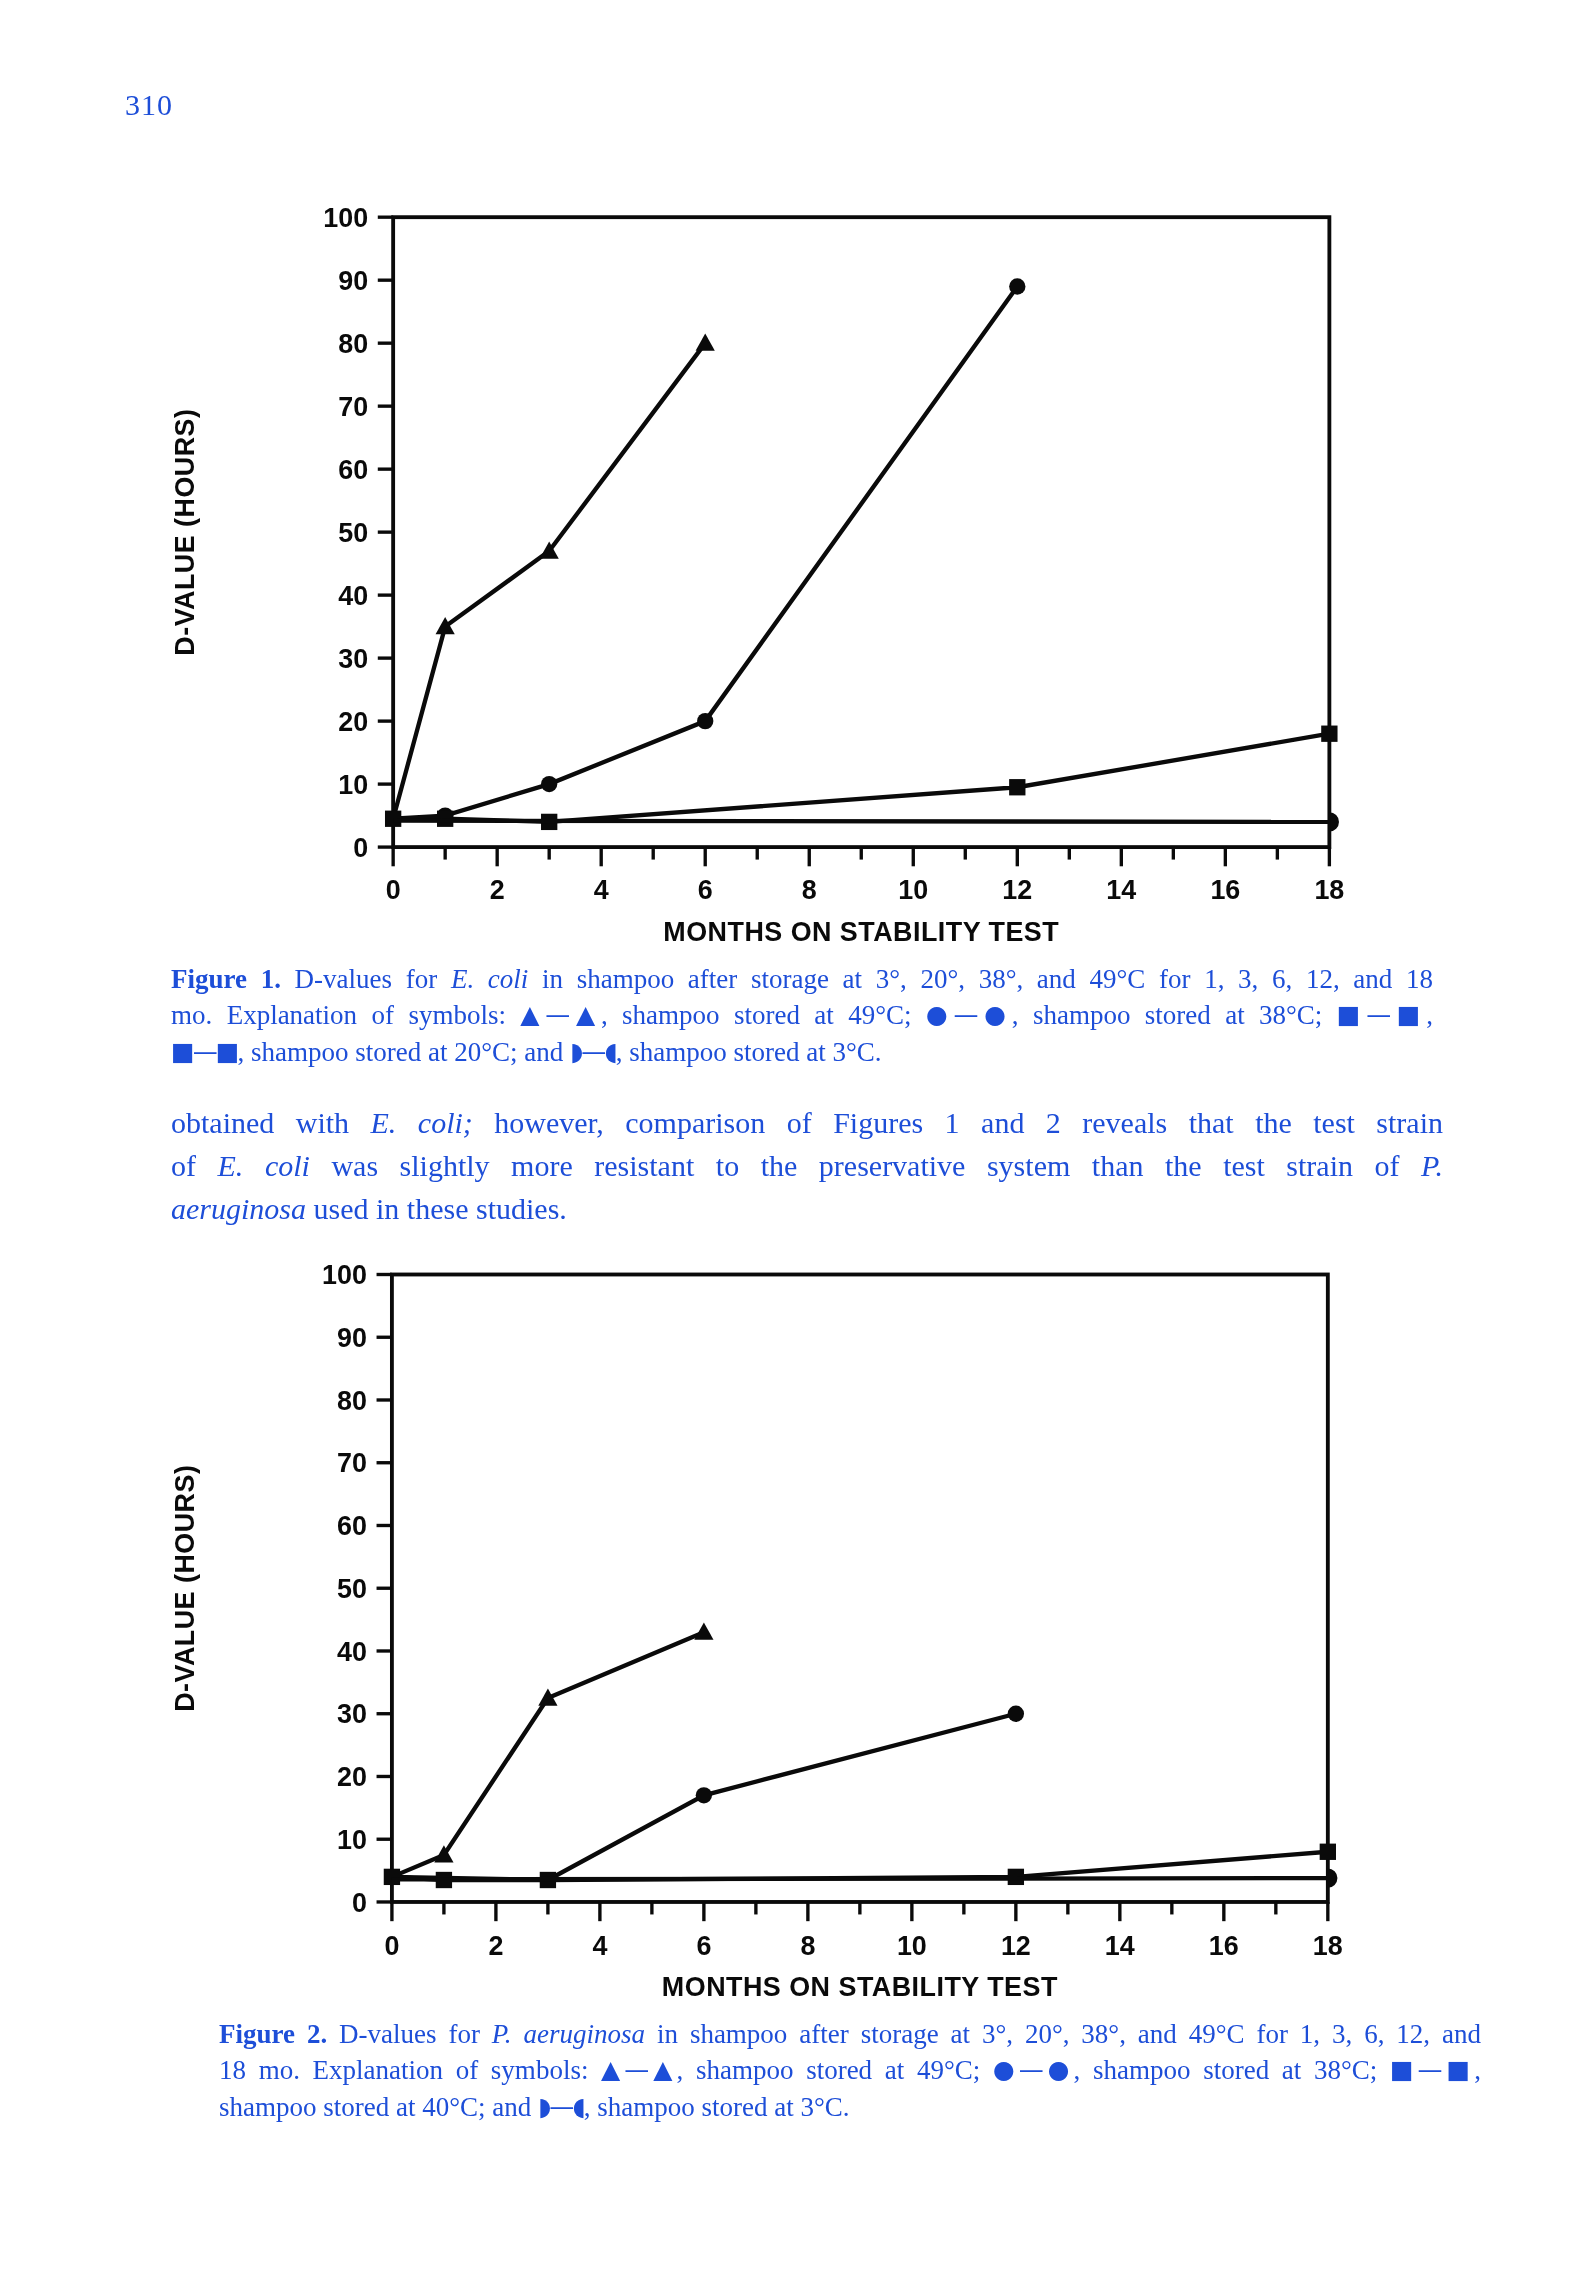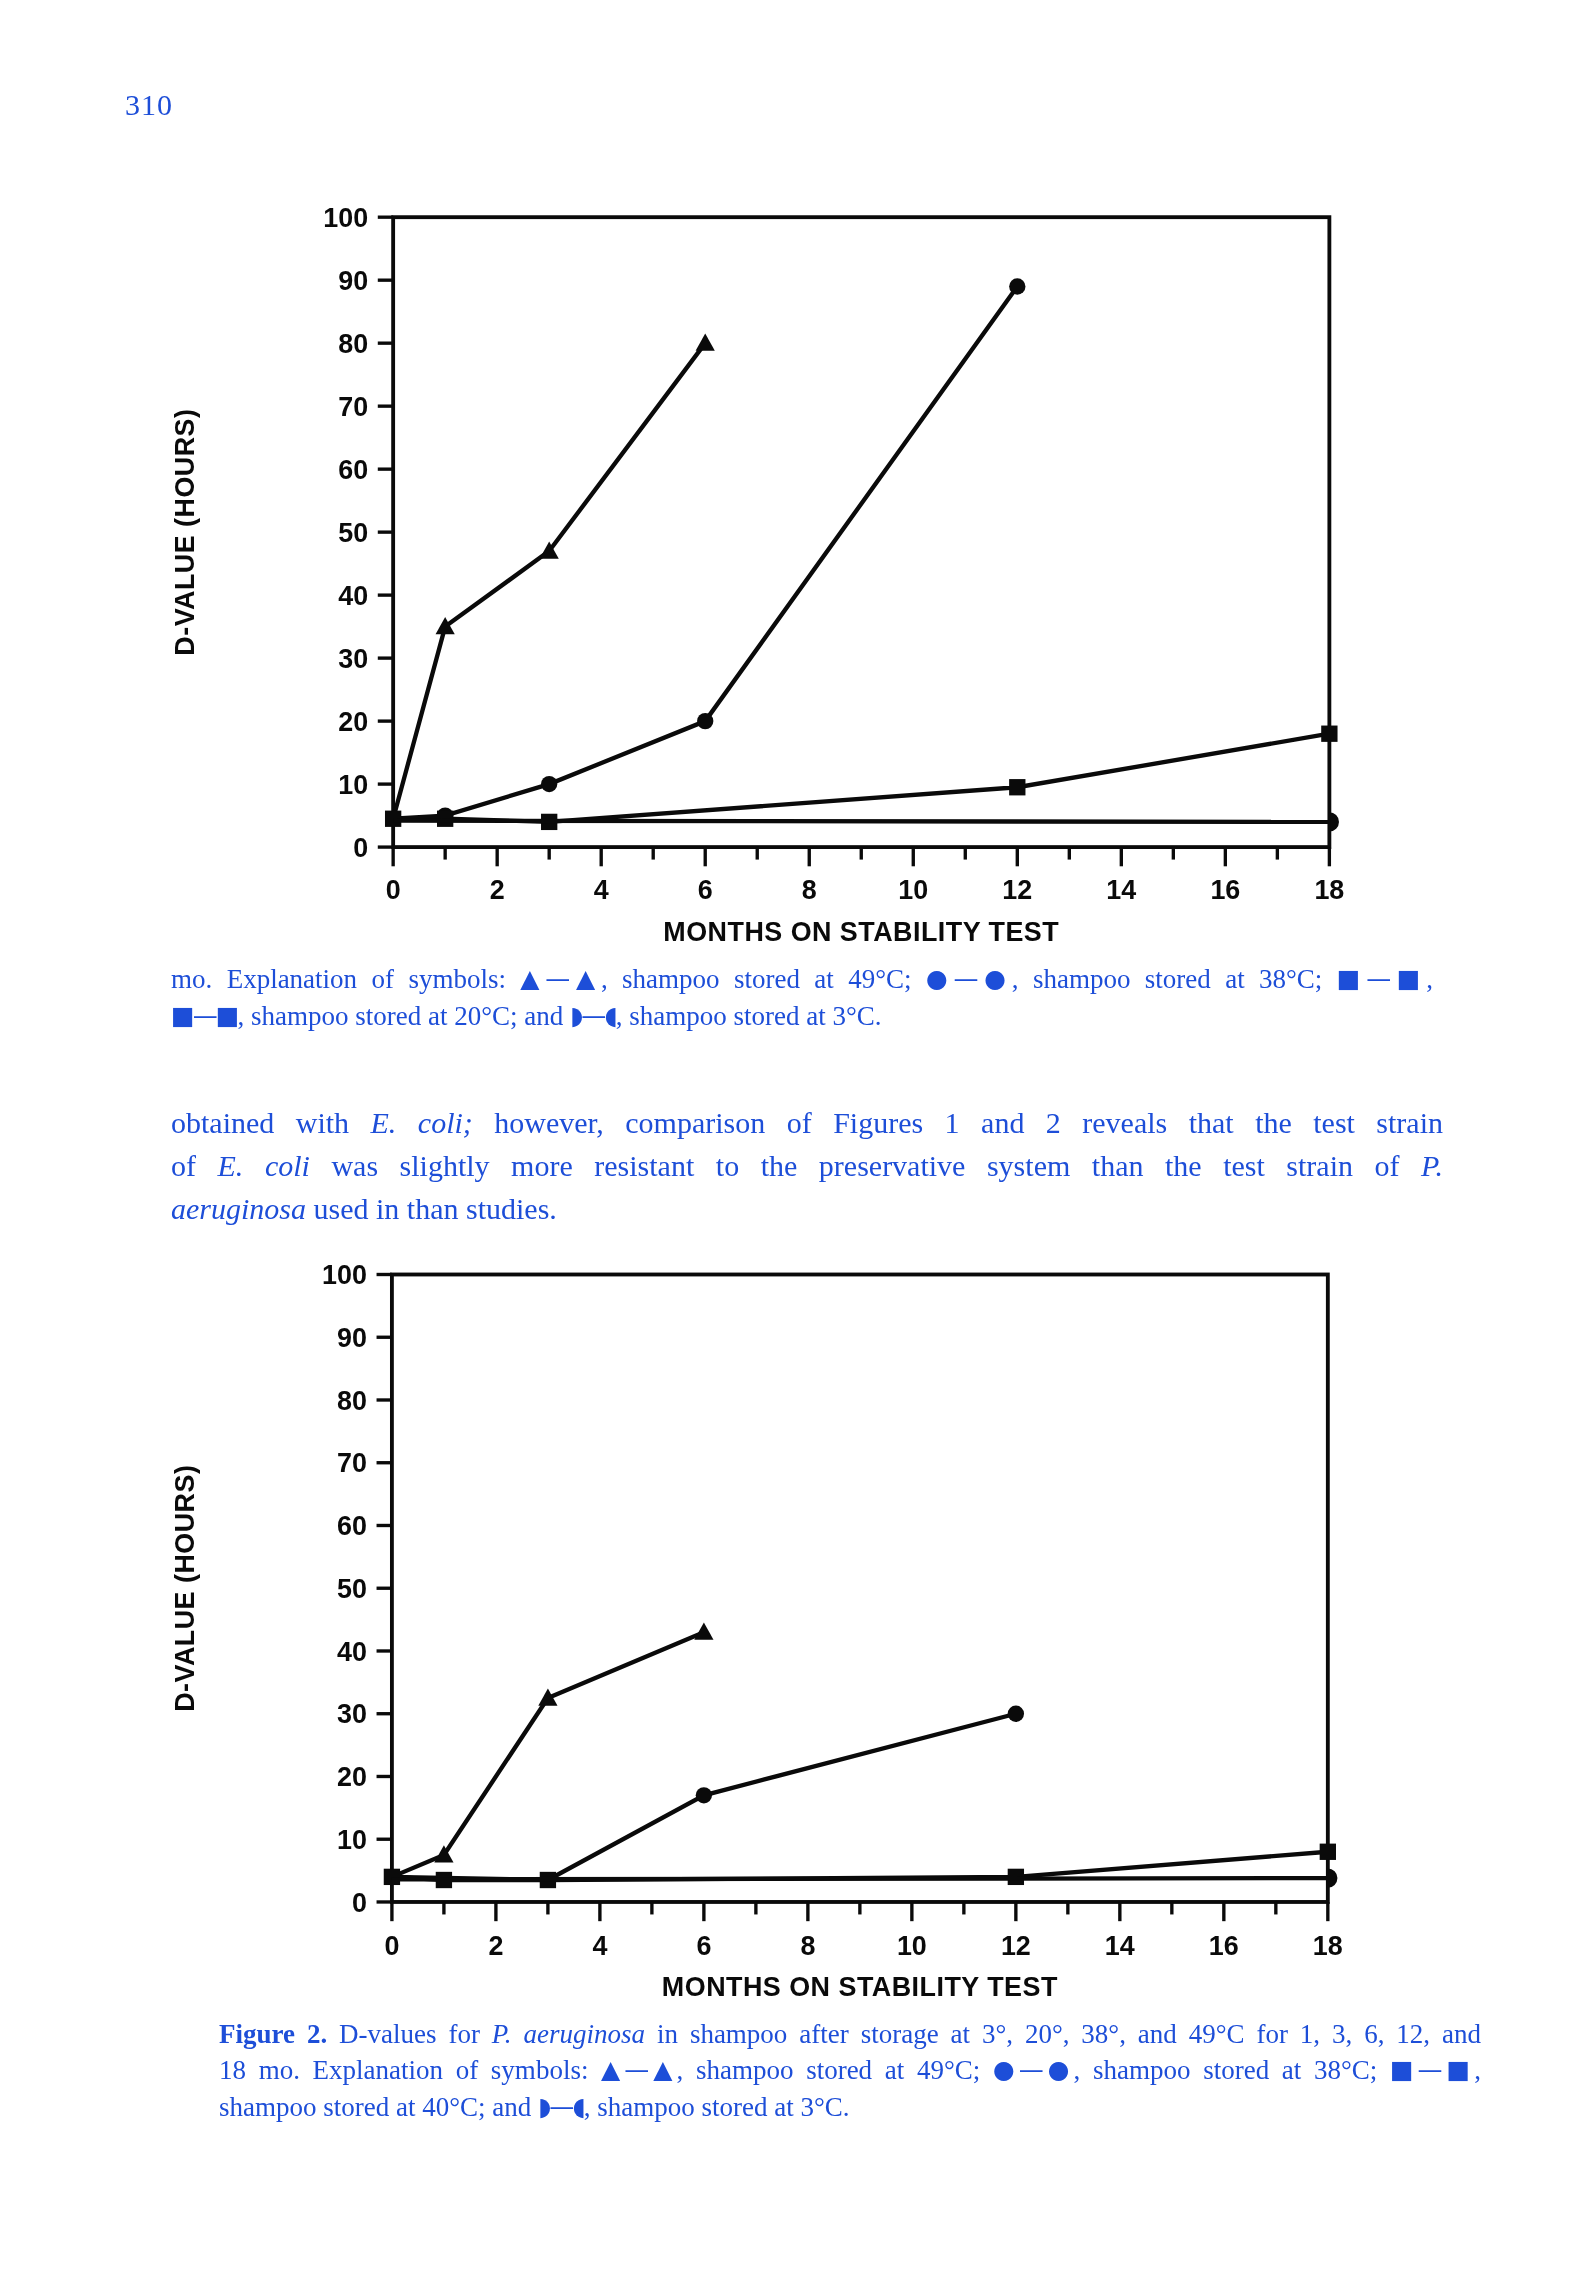--- a/index.html
+++ b/index.html
@@ -141,28 +141,29 @@
         <rect x="900.5" y="681.18" width="17" height="17" fill="#0a0a0a"></rect>
         <rect x="1225.5" y="625.42" width="17" height="17" fill="#0a0a0a"></rect>
       </g>
       <g>
         <polyline points="259,724.448 1234,725.76" fill="none" stroke="#0a0a0a" stroke-width="4.5" stroke-linejoin="miter"></polyline>
         <path d="M 1234 716.76 A 9 9 0 0 1 1234 734.76 L 1234 716.76 Z" fill="#0a0a0a" stroke="#0a0a0a" stroke-width="2"></path>
       </g>
     </svg>
 
   <div id="caption1" class="caption">
+      <div class="jline"><span class="bd">Figure 1.</span><span>  D-values for </span><span class="it">E. coli</span><span> in shampoo after storage at 3°, 20°, 38°, and 49°C for 1, 3, 6, 12, and 18</span></div>
       <div class="jline"><span>mo. Explanation of symbols: </span><span class="sym">▲—▲</span><span>, shampoo stored at 49°C; </span><span class="sym">●—●</span><span>, shampoo stored at 38°C; </span><span class="sym">■—■</span><span>,</span></div>
       <div><span class="sym">■—■</span><span>, shampoo stored at 20°C; and </span><span class="sym">◗—◖</span><span>, shampoo stored at 3°C.</span></div>
     </div>
 
   <div class="paragraph">
       <div class="jline"><span>obtained with </span><span class="it">E. coli;</span><span> however, comparison of Figures 1 and 2 reveals that the test strain</span></div>
       <div class="jline"><span>of </span><span class="it">E. coli</span><span> was slightly more resistant to the preservative system than the test strain of </span><span class="it">P.</span></div>
-      <div><span class="it">aeruginosa</span><span> used in than studies.</span></div>
+      <div><span class="it">aeruginosa</span><span> used in these studies.</span></div>
     </div>
 
   <svg id="chart2" class="chart-svg" viewBox="0 0 1330 900">
       <g>
         <rect x="258" y="92" width="974" height="653" fill="none" stroke="#0a0a0a" stroke-width="4"></rect>
       </g>
       <g>
         <line x1="242" y1="745" x2="258" y2="745" stroke="#0a0a0a" stroke-width="3.5"></line>
         <text x="232" y="755" text-anchor="end" class="tick-label">0</text>
         <line x1="242" y1="679.7" x2="258" y2="679.7" stroke="#0a0a0a" stroke-width="3.5"></line>

